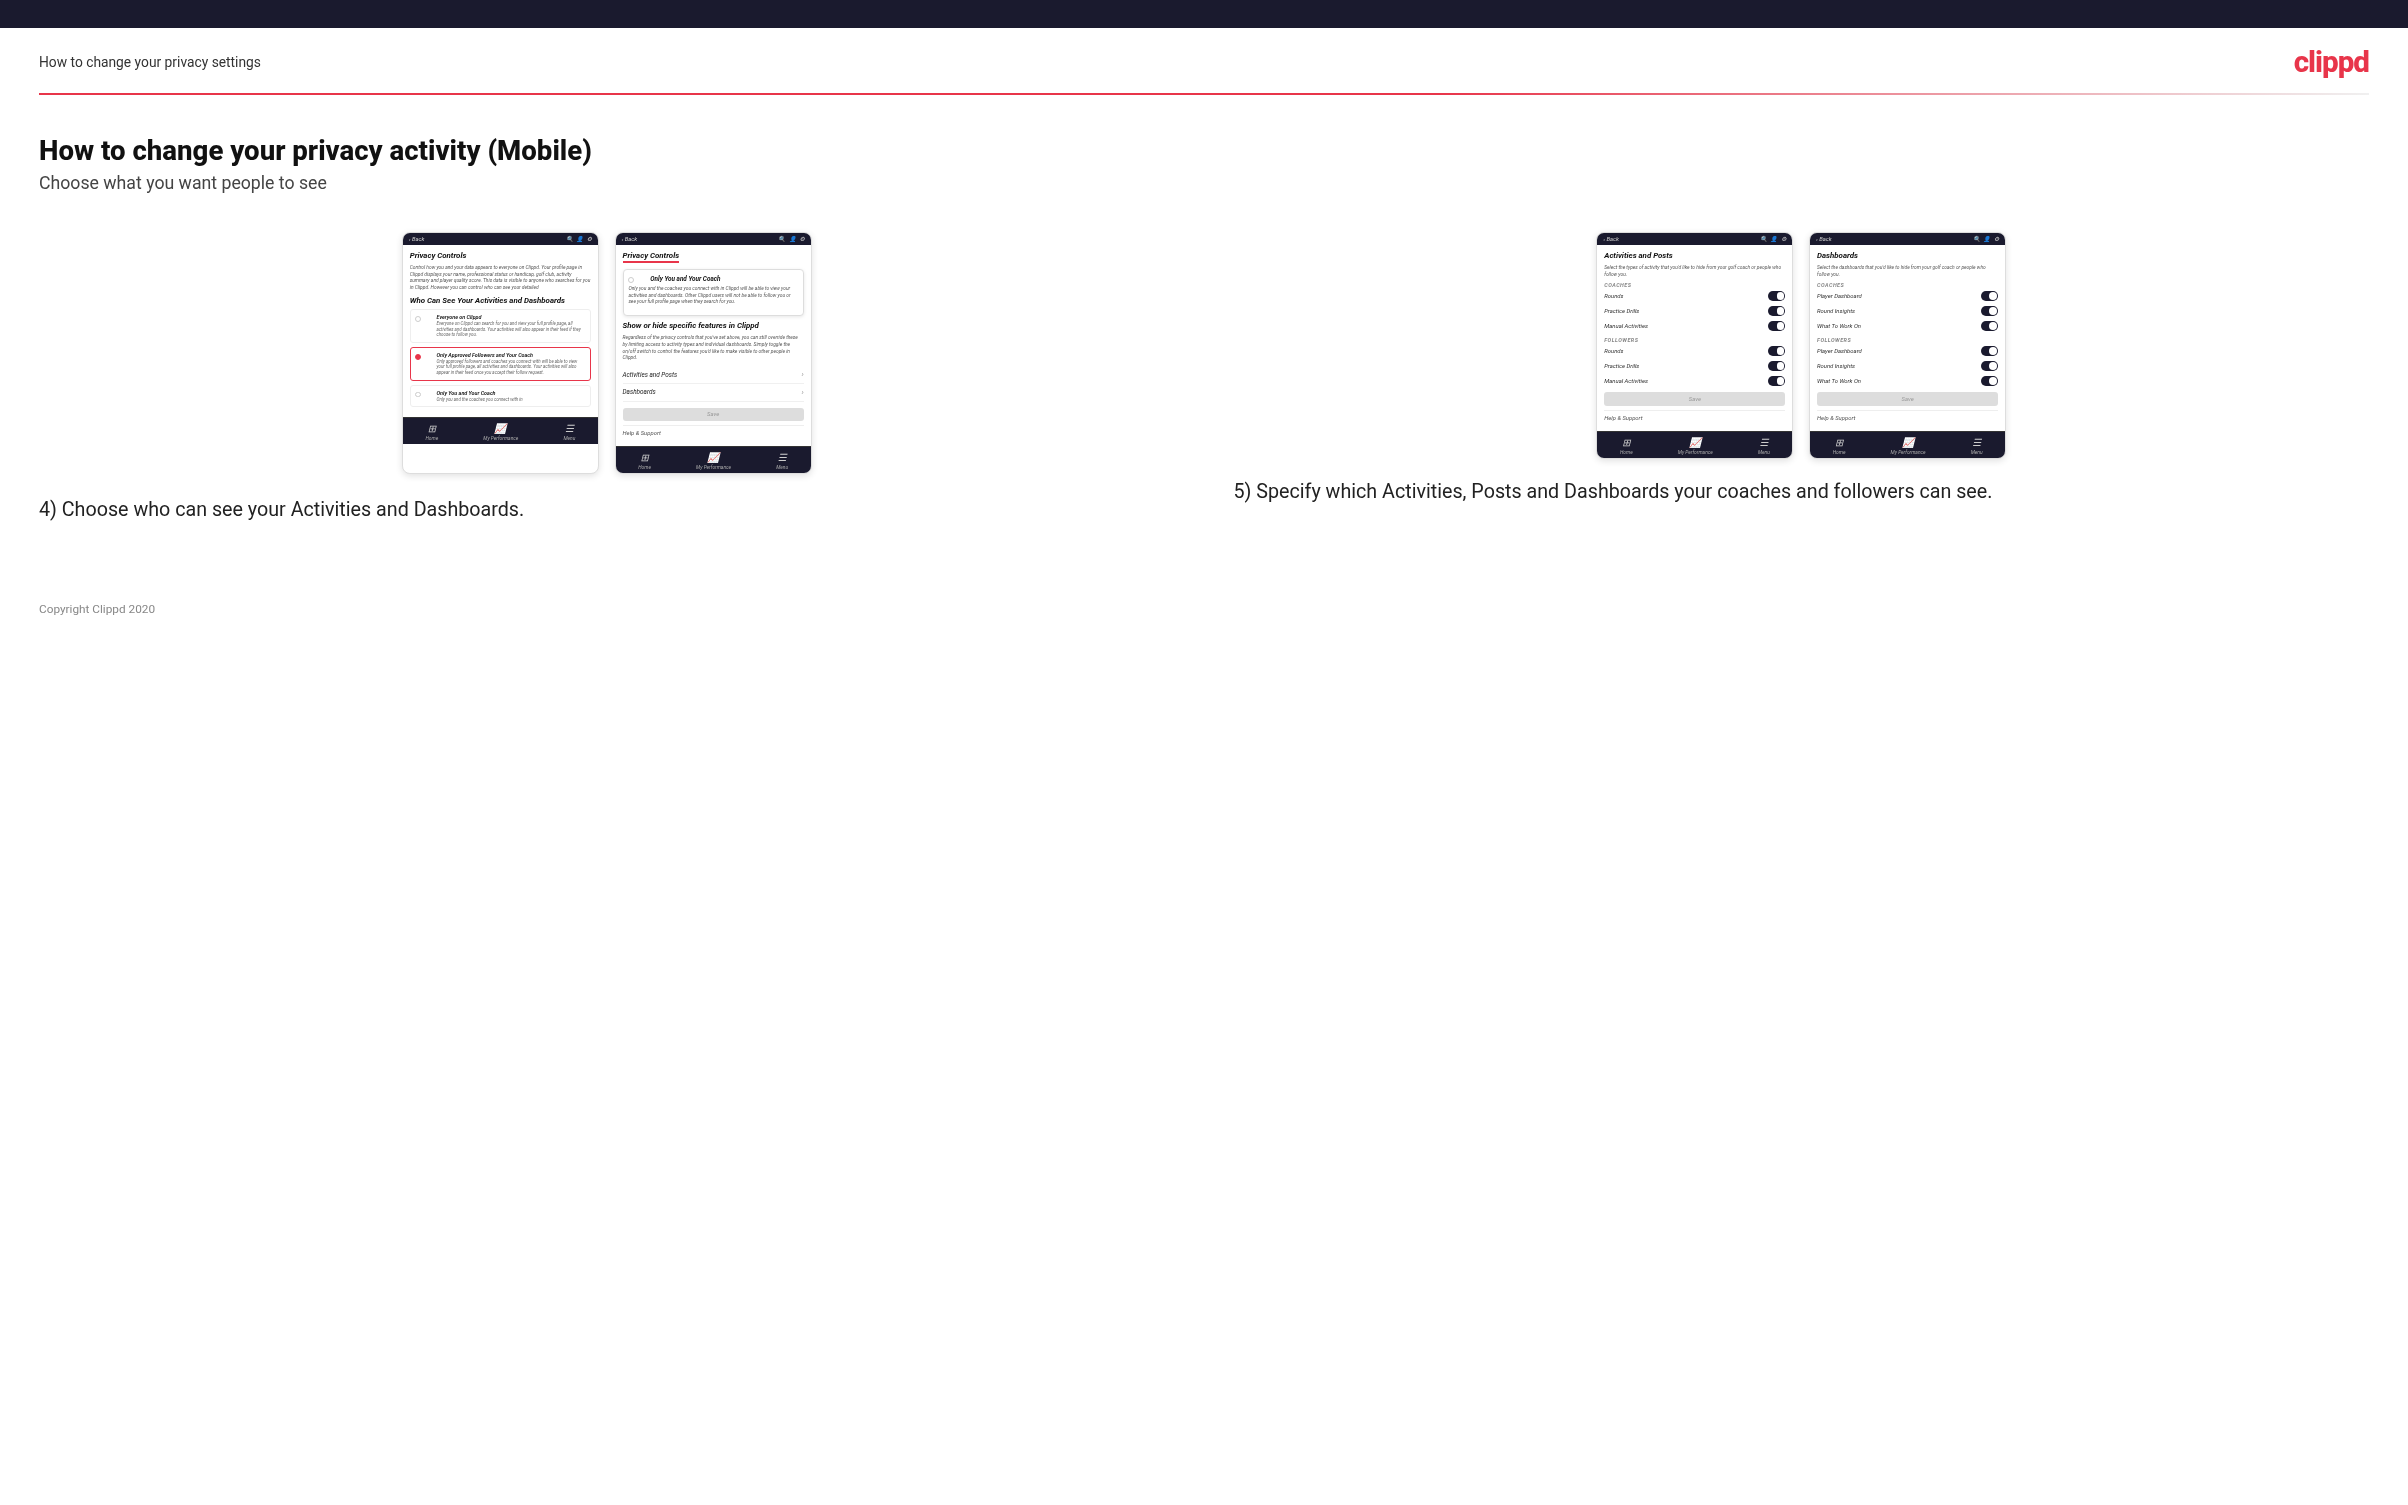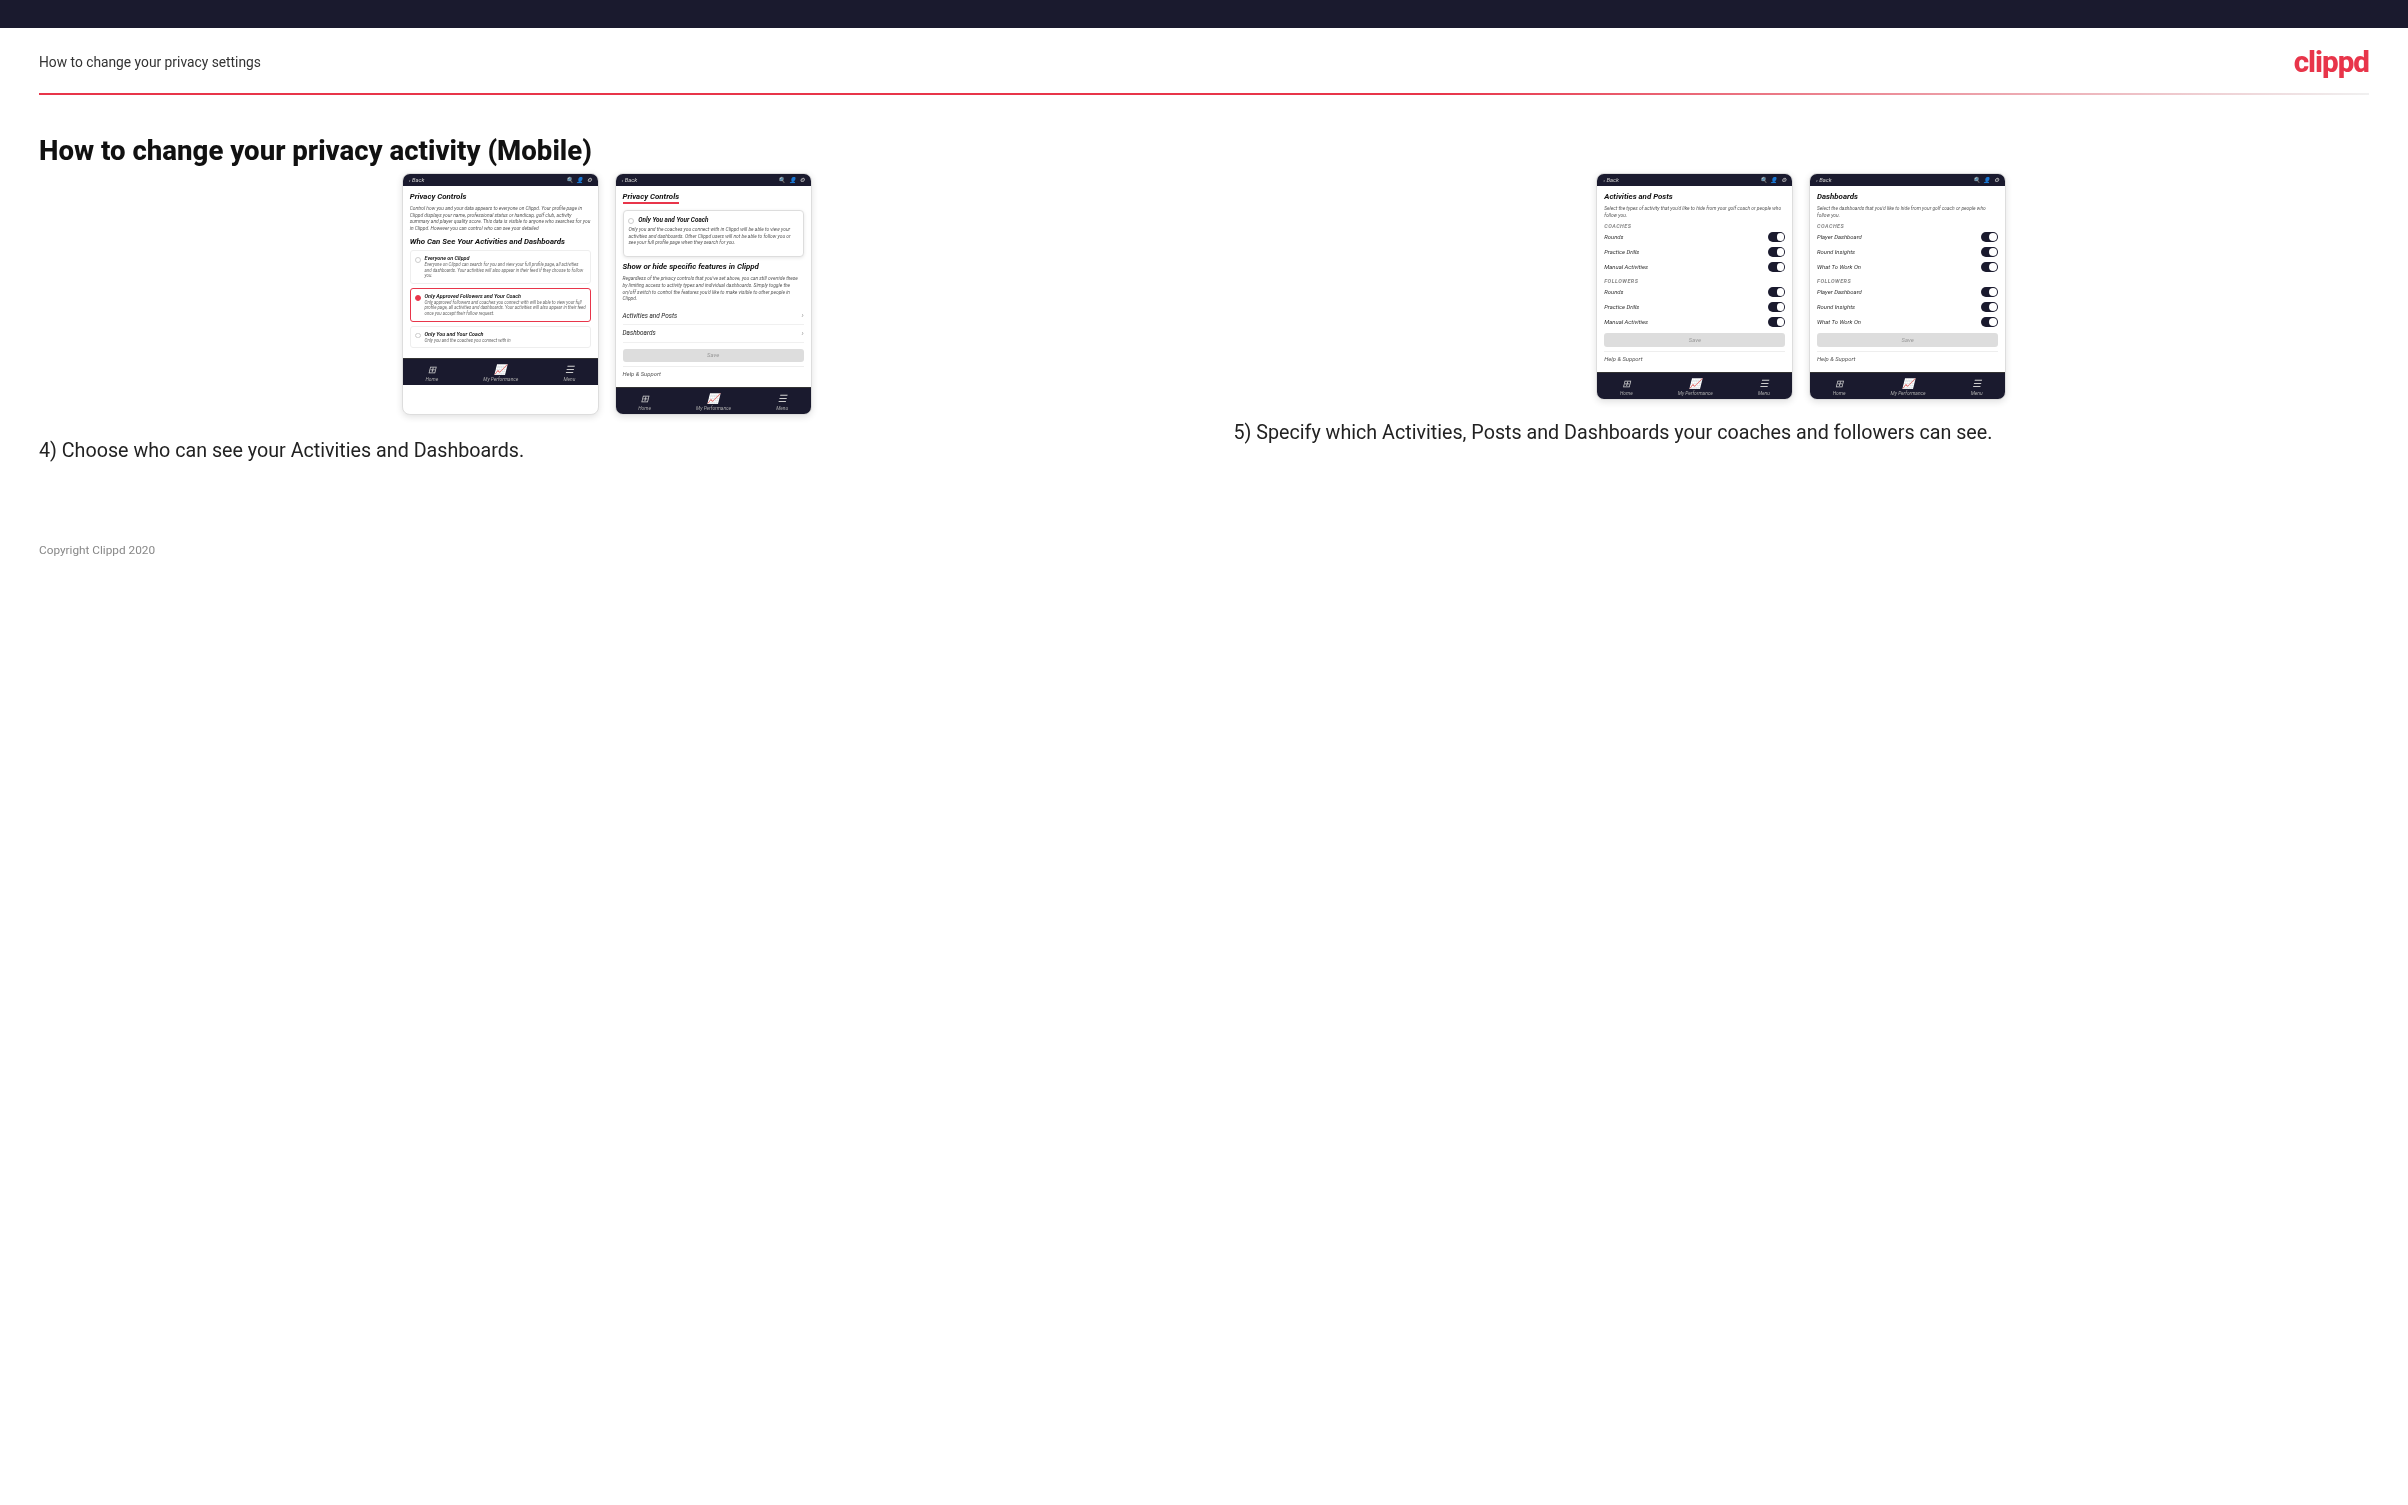--- a/index.html
+++ b/index.html
@@ -110,21 +110,21 @@
     .screen-text {
       font-size: 4.9px;
       color: #555;
       line-height: 1.4;
       margin-bottom: 4.9px;
     }
 
     
     .radio-option {
       display: flex;
-      gap: 4px;
+      gap: 16px;
       margin-bottom: 3.9px;
       padding: 3.9px;
       background: #fff;
       border: 1px solid #eee;
       border-radius: 3px;
     }
     .radio-option.selected {
       border-color: #e8354a;
     }
     .radio-dot {
@@ -303,20 +303,21 @@
 
 <div class="header">
   <span class="header-title">How to change your privacy settings</span>
   <span class="logo">clippd</span>
 </div>
 
 <div class="header-divider"></div>
 
 <div class="main-content">
   <h1 class="page-heading">How to change your privacy activity (Mobile)</h1>
+  <p class="page-subheading">Choose what you want people to see</p>
 
   <div class="screenshots-columns">
 
     <div class="col-group">
       <div class="col-screens">
 
         <div class="mobile-screen">
 
           <div class="screen-topbar">
             <span class="screen-topbar-left">‹ Back</span>

